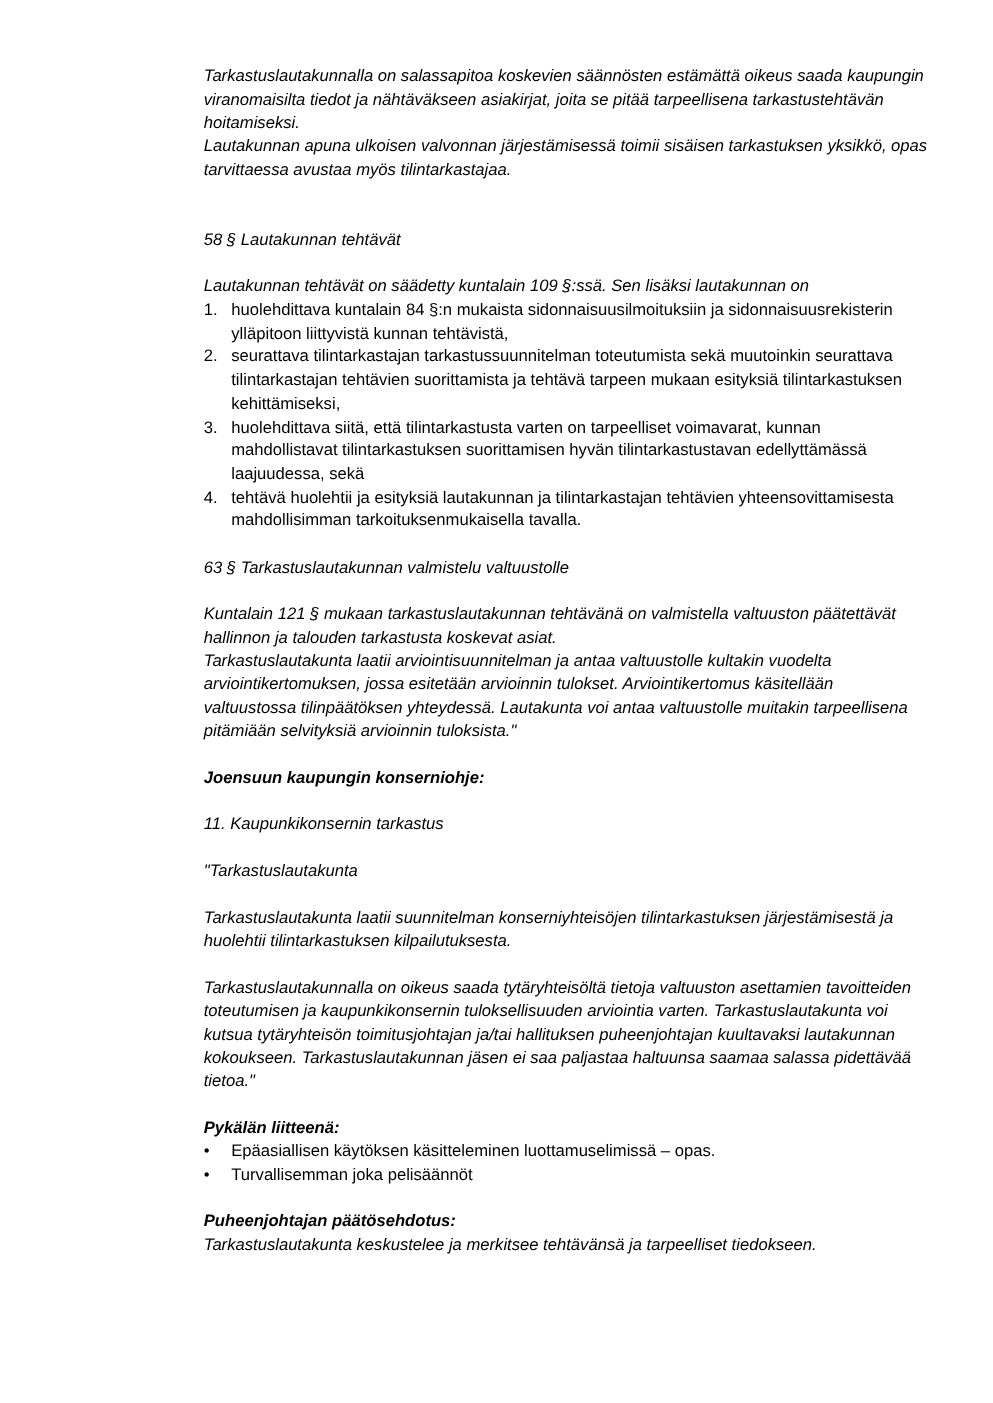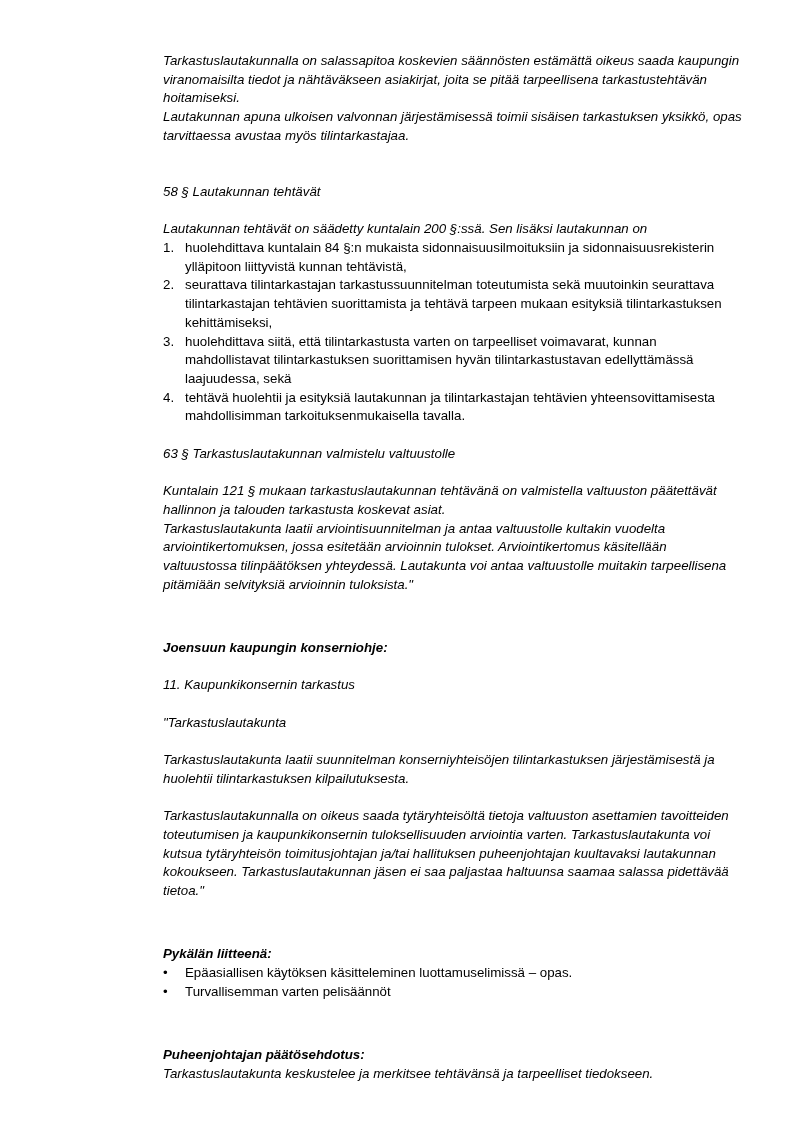--- a/index.html
+++ b/index.html
@@ -2,40 +2,40 @@
 <html><head>
 <meta charset="utf-8">
 <style>
   html, body { margin: 0; padding: 0; background: #ffffff; }
   body { width: 794px; height: 1122px; position: relative; overflow: hidden;
          font-family: "Liberation Sans", sans-serif; font-size: 13.3px; color: #000; }
   .page { position: absolute; left: 163px; top: 52px; width: 580px; line-height: 18.7px; }
   p { margin: 0; font-style: italic; }
   .gap { height: 18.7px; }
   .gap2 { height: 37.4px; }
-  .b { font-weight: bold; margin-top: 26px; }
+  .b { font-weight: bold; }
   ol.num { margin: 0; padding: 0; list-style: none; }
   ol.num li { position: relative; padding-left: 22px; }
   ol.num li .n { position: absolute; left: 0; top: 0; }
   ul.bul { margin: 0; padding: 0; list-style: none; }
   ul.bul li { position: relative; padding-left: 22px; }
   ul.bul li .dot { position: absolute; left: 0; top: 0; }
 </style>
 </head>
 <body>
 
 <div class="page">
   <p>Tarkastuslautakunnalla on salassapitoa koskevien säännösten estämättä oikeus saada kaupungin viranomaisilta tiedot ja nähtäväkseen asiakirjat, joita se pitää tarpeellisena tarkastustehtävän hoitamiseksi.</p>
   <p>Lautakunnan apuna ulkoisen valvonnan järjestämisessä toimii sisäisen tarkastuksen yksikkö, opas tarvittaessa avustaa myös tilintarkastajaa.</p>
 
   <div class="gap2"></div>
 
   <p>58 § Lautakunnan tehtävät</p>
   <div class="gap"></div>
-  <p>Lautakunnan tehtävät on säädetty kuntalain 200 §:ssä. Sen lisäksi lautakunnan on</p>
+  <p>Lautakunnan tehtävät on säädetty kuntalain 109 §:ssä. Sen lisäksi lautakunnan on</p>
   <ol class="num">
     <li><span class="n">1.</span><span>huolehdittava kuntalain 84 §:n mukaista sidonnaisuusilmoituksiin ja sidonnaisuusrekisterin ylläpitoon liittyvistä kunnan tehtävistä,</span></li>
     <li><span class="n">2.</span><span>seurattava tilintarkastajan tarkastussuunnitelman toteutumista sekä muutoinkin seurattava tilintarkastajan tehtävien suorittamista ja tehtävä tarpeen mukaan esityksiä tilintarkastuksen kehittämiseksi,</span></li>
     <li><span class="n">3.</span><span>huolehdittava siitä, että tilintarkastusta varten on tarpeelliset voimavarat, kunnan mahdollistavat tilintarkastuksen suorittamisen hyvän tilintarkastustavan edellyttämässä laajuudessa, sekä</span></li>
     <li><span class="n">4.</span><span>tehtävä huolehtii ja esityksiä lautakunnan ja tilintarkastajan tehtävien yhteensovittamisesta mahdollisimman tarkoituksenmukaisella tavalla.</span></li>
   </ol>
 
   <div class="gap"></div>
   <p>63 § Tarkastuslautakunnan valmistelu valtuustolle</p>
   <div class="gap"></div>
@@ -50,21 +50,21 @@
   <p>"Tarkastuslautakunta</p>
   <div class="gap"></div>
   <p>Tarkastuslautakunta laatii suunnitelman konserniyhteisöjen tilintarkastuksen järjestämisestä ja huolehtii tilintarkastuksen kilpailutuksesta.</p>
   <div class="gap"></div>
   <p>Tarkastuslautakunnalla on oikeus saada tytäryhteisöltä tietoja valtuuston asettamien tavoitteiden toteutumisen ja kaupunkikonsernin tuloksellisuuden arviointia varten. Tarkastuslautakunta voi kutsua tytäryhteisön toimitusjohtajan ja/tai hallituksen puheenjohtajan kuultavaksi lautakunnan kokoukseen. Tarkastuslautakunnan jäsen ei saa paljastaa haltuunsa saamaa salassa pidettävää tietoa."</p>
 
   <div class="gap"></div>
   <p class="b">Pykälän liitteenä:</p>
   <ul class="bul">
     <li><span class="dot">•</span><span>Epäasiallisen käytöksen käsitteleminen luottamuselimissä – opas.</span></li>
-    <li><span class="dot">•</span><span>Turvallisemman varten pelisäännöt</span></li>
+    <li><span class="dot">•</span><span>Turvallisemman joka pelisäännöt</span></li>
   </ul>
 
   <div class="gap"></div>
   <p class="b">Puheenjohtajan päätösehdotus:</p>
   <p>Tarkastuslautakunta keskustelee ja merkitsee tehtävänsä ja tarpeelliset tiedokseen.</p>
 
   <div class="gap"></div>
 </div>
 
 </body></html>

